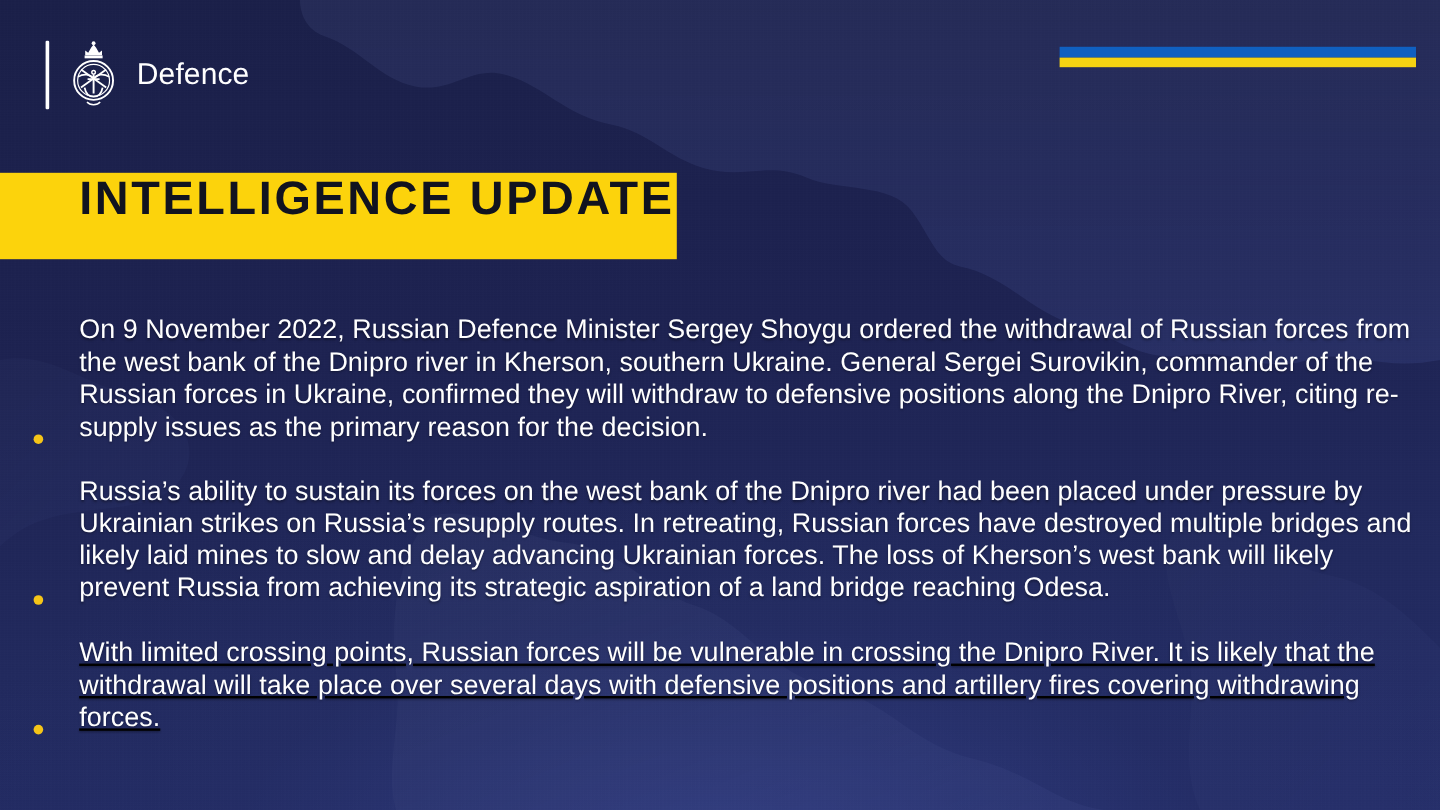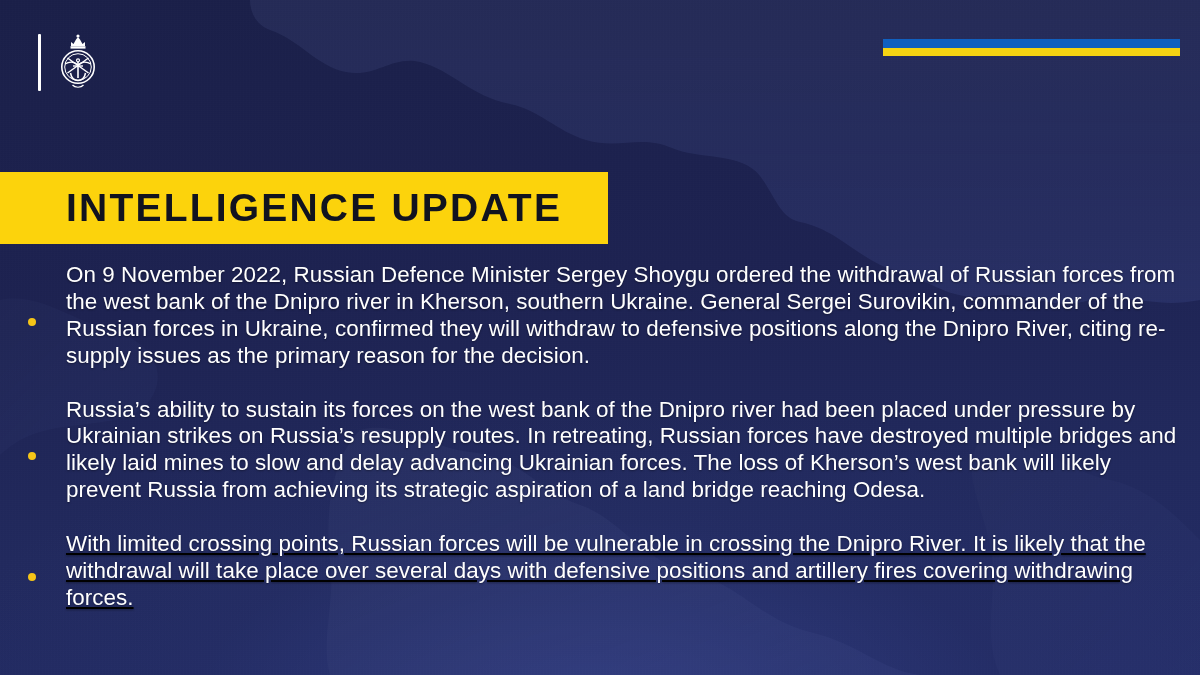--- a/index.html
+++ b/index.html
@@ -103,46 +103,46 @@
     font-style: italic;
     font-size: 24px;
     letter-spacing: 0.8px;
     white-space: nowrap;
   }
 
   
   .banner {
     position: absolute;
     left: 0;
-    top: 172px;
-    width: 608px;
+    top: 144px;
+    width: 564px;
     height: 72px;
     background: #fcd30c;
     display: flex;
-    align-items: center;
+    align-items: flex-start;
   }
   .banner-label {
     margin-left: 66px;
     color: #11131f;
     font-size: 39px;
     font-weight: bold;
     letter-spacing: 2.2px;
     white-space: nowrap;
   }
 
   
   .bullets {
     position: absolute;
     left: 22px;
     top: 262px;
     right: 18px;
   }
   .bullet-row {
     display: flex;
-    align-items: center;
+    align-items: flex-end;
     margin-bottom: 27px;
   }
   .bullet-row:last-child { margin-bottom: 12px; text-decoration: underline; }
   .bullet-dot {
     flex: 0 0 auto;
     width: 8px;
     height: 8px;
     border-radius: 50%;
     background: #f5c518;
     margin: 12px 30px 0 6px;
@@ -205,20 +205,21 @@
 
           <line x1="23" y1="29" x2="23" y2="45" stroke-width="1.6"></line>
           <line x1="18" y1="33" x2="28" y2="33" stroke-width="1.4"></line>
           <path d="M15.5,40 C16.5,45.5 20,47.5 23,47.5 C26,47.5 29.5,45.5 30.5,40" stroke-width="1.5"></path>
           <circle cx="23" cy="27.3" r="1.5" stroke-width="1.2"></circle>
         </g>
         <path d="M17.5,52 C20,55 26,55 28.5,52" fill="none" stroke="#ffffff" stroke-width="1.2"></path>
       </svg>
     </div>
     <div class="brand-text">
+      <div>Defence</div>
     </div>
   </div>
 
   <div class="flagbar">
     <div class="blue"></div>
     <div class="yellow"></div>
   </div>
 
 
   <div class="banner">

